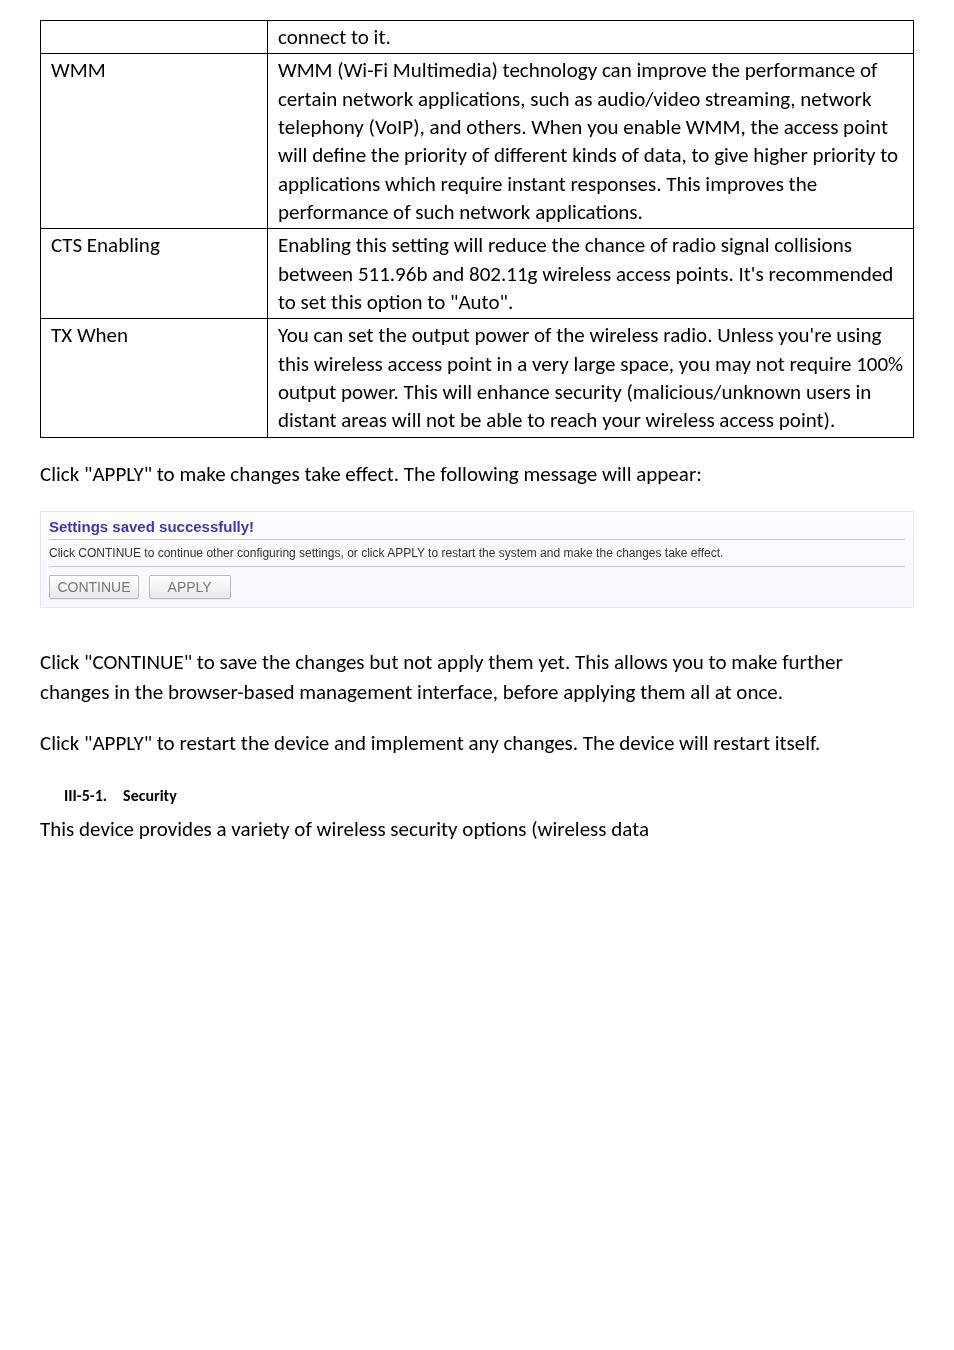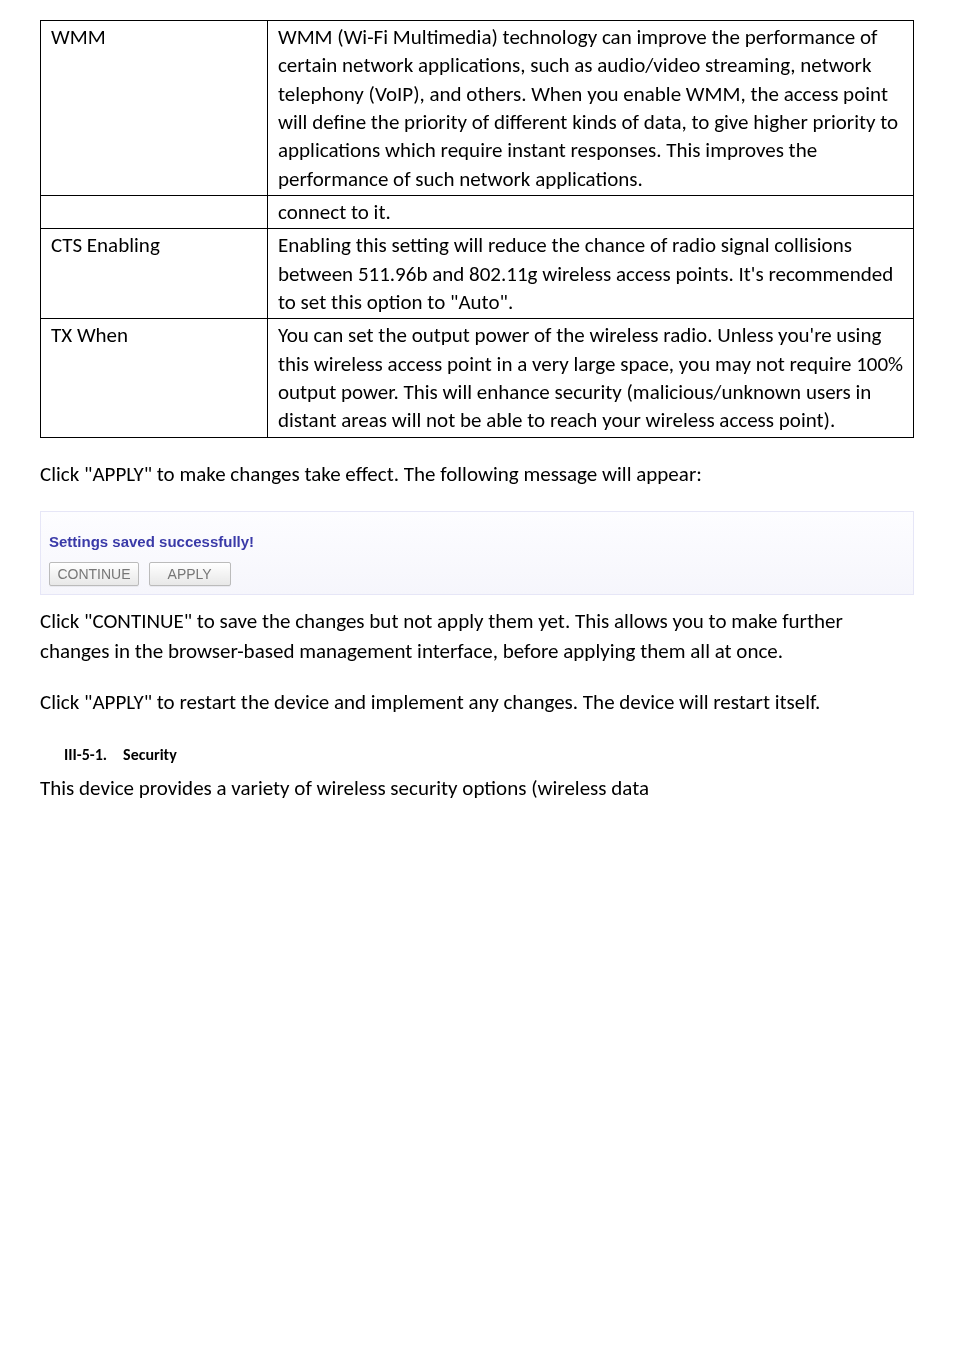--- a/index.html
+++ b/index.html
@@ -29,22 +29,22 @@
   .bold {
     font-weight: normal;
   }
   p.body-text {
     margin: 0 0 22px 0;
     line-height: 1.4;
   }
   .settings-panel {
     border: 1px solid #e6e6f7;
     background: linear-gradient(#fdfdff, #f6f6fc);
-    padding: 21px 8px 8px 8px;
-    margin-bottom: 12px;
+    padding: 6px 8px 8px 8px;
+    margin-bottom: 40px;
     font-family: Arial, sans-serif;
     font-size: 13px;
   }
   .settings-title {
     color: #3a3aa8;
     font-weight: bold;
     font-size: 15px;
     padding-bottom: 4px;
   }
   .settings-msg {
@@ -77,44 +77,45 @@
     font-weight: bold;
     margin: 28px 0 10px 24px;
   }
 </style>
 </head>
 <body>
 
 <table class="main-table">
   <tbody>
       <tr>
+    <td class="label"></td>
+    <td>connect to it.</td>
+  </tr>
+  <tr>
     <td class="label">WMM</td>
     <td>WMM (Wi-Fi Multimedia) technology can improve the performance of certain network applications, such as audio/video streaming, network telephony (VoIP), and others. When you enable WMM, the access point will define the priority of different kinds of data, to give higher priority to applications which require instant responses. This improves the performance of such network applications.</td>
-  </tr>
-  <tr>
-    <td class="label"></td>
-    <td>connect to it.</td>
   </tr>
   <tr>
     <td class="label">CTS Enabling</td>
     <td>Enabling this setting will reduce the chance of radio signal collisions between 511.96b and 802.11g wireless access points. It's recommended to set this option to "Auto".</td>
   </tr>
   <tr>
     <td class="label">TX When</td>
     <td>
       <span>You can set the output power of the wireless radio. Unless you're using this wireless access point in a very large space, you may not require 100% output power. </span><span class="bold">This will enhance security (malicious/unknown users in distant areas will not be able to reach your wireless access point).</span>
     </td>
   </tr>
 </tbody>
   </table>
 
 <p class="body-text">Click "APPLY" to make changes take effect. The following message will appear:</p>
 
 <div class="settings-panel">
   <div class="settings-title">Settings saved successfully!</div>
+  <div class="settings-msg">Click CONTINUE to continue other configuring settings, or click APPLY to restart the system and make the changes take effect.</div>
   <div class="settings-buttons">
     <button class="continue">CONTINUE</button>
     <button class="apply">APPLY</button>
   </div>
 </div>
 
 <p class="body-text">Click "CONTINUE" to save the changes but not apply them yet. This allows you to make further changes in the browser-based management interface, before applying them all at once.</p>
 
 <p class="body-text">Click "APPLY" to restart the device and implement any changes. The device will restart itself.</p>
 

